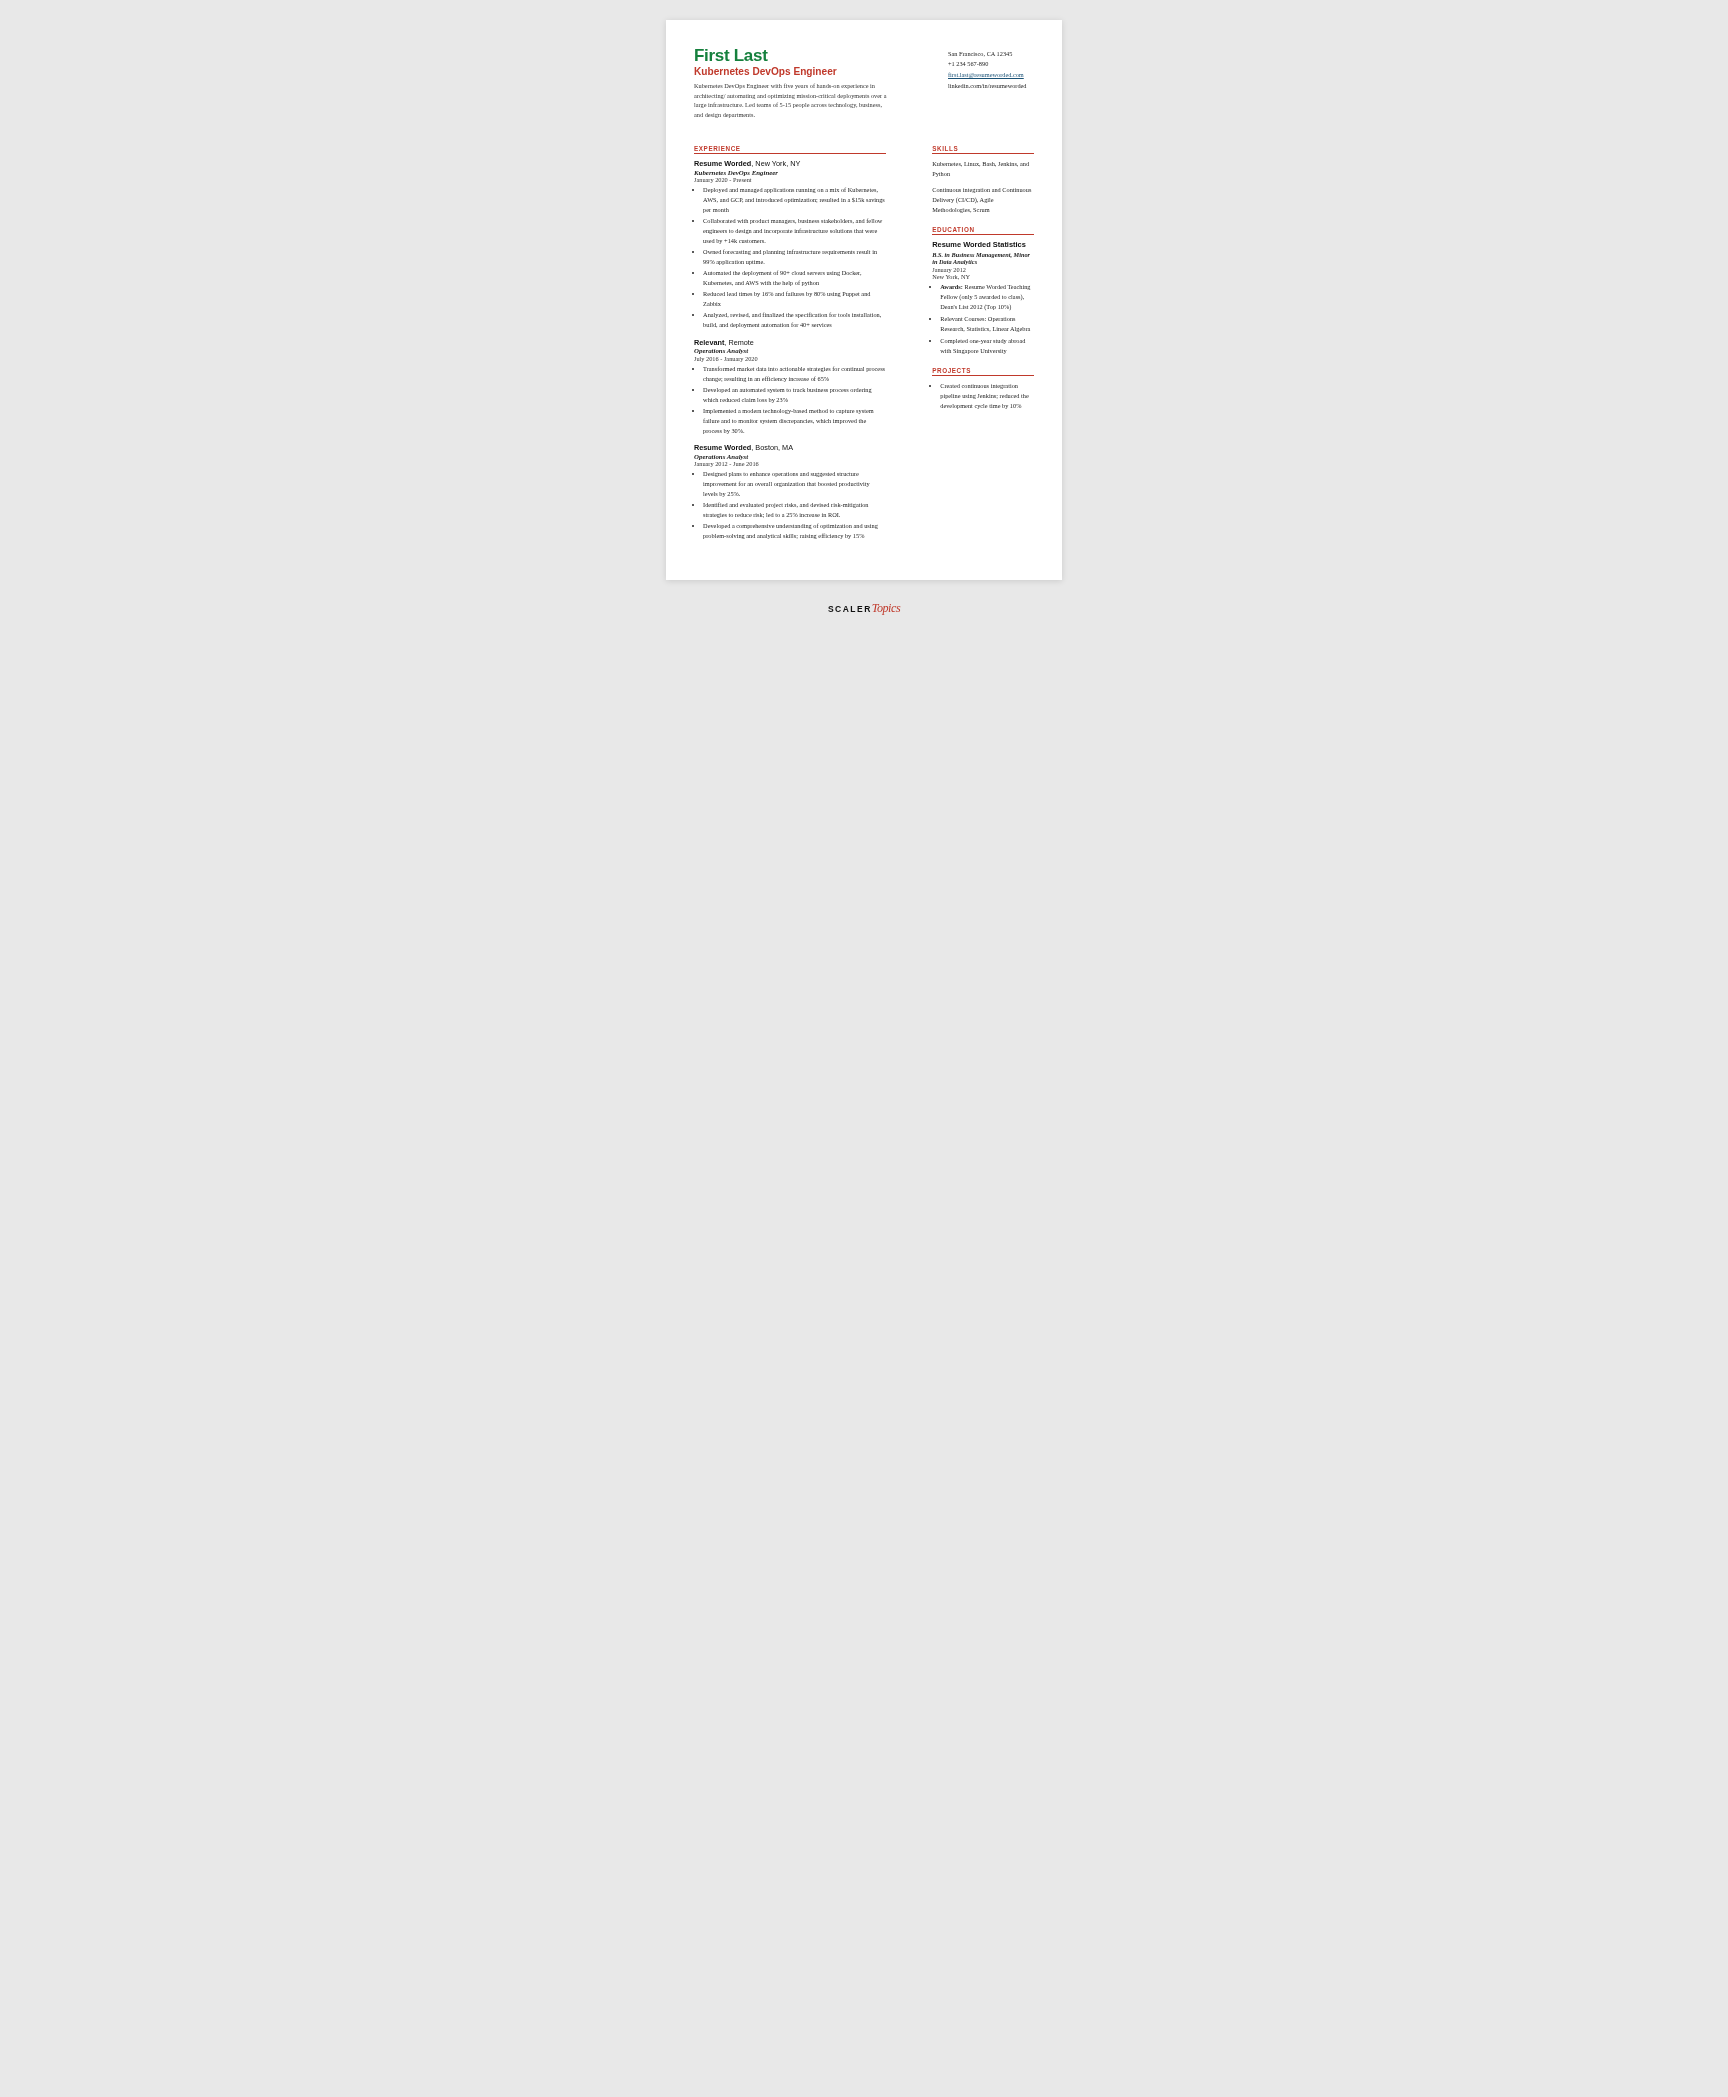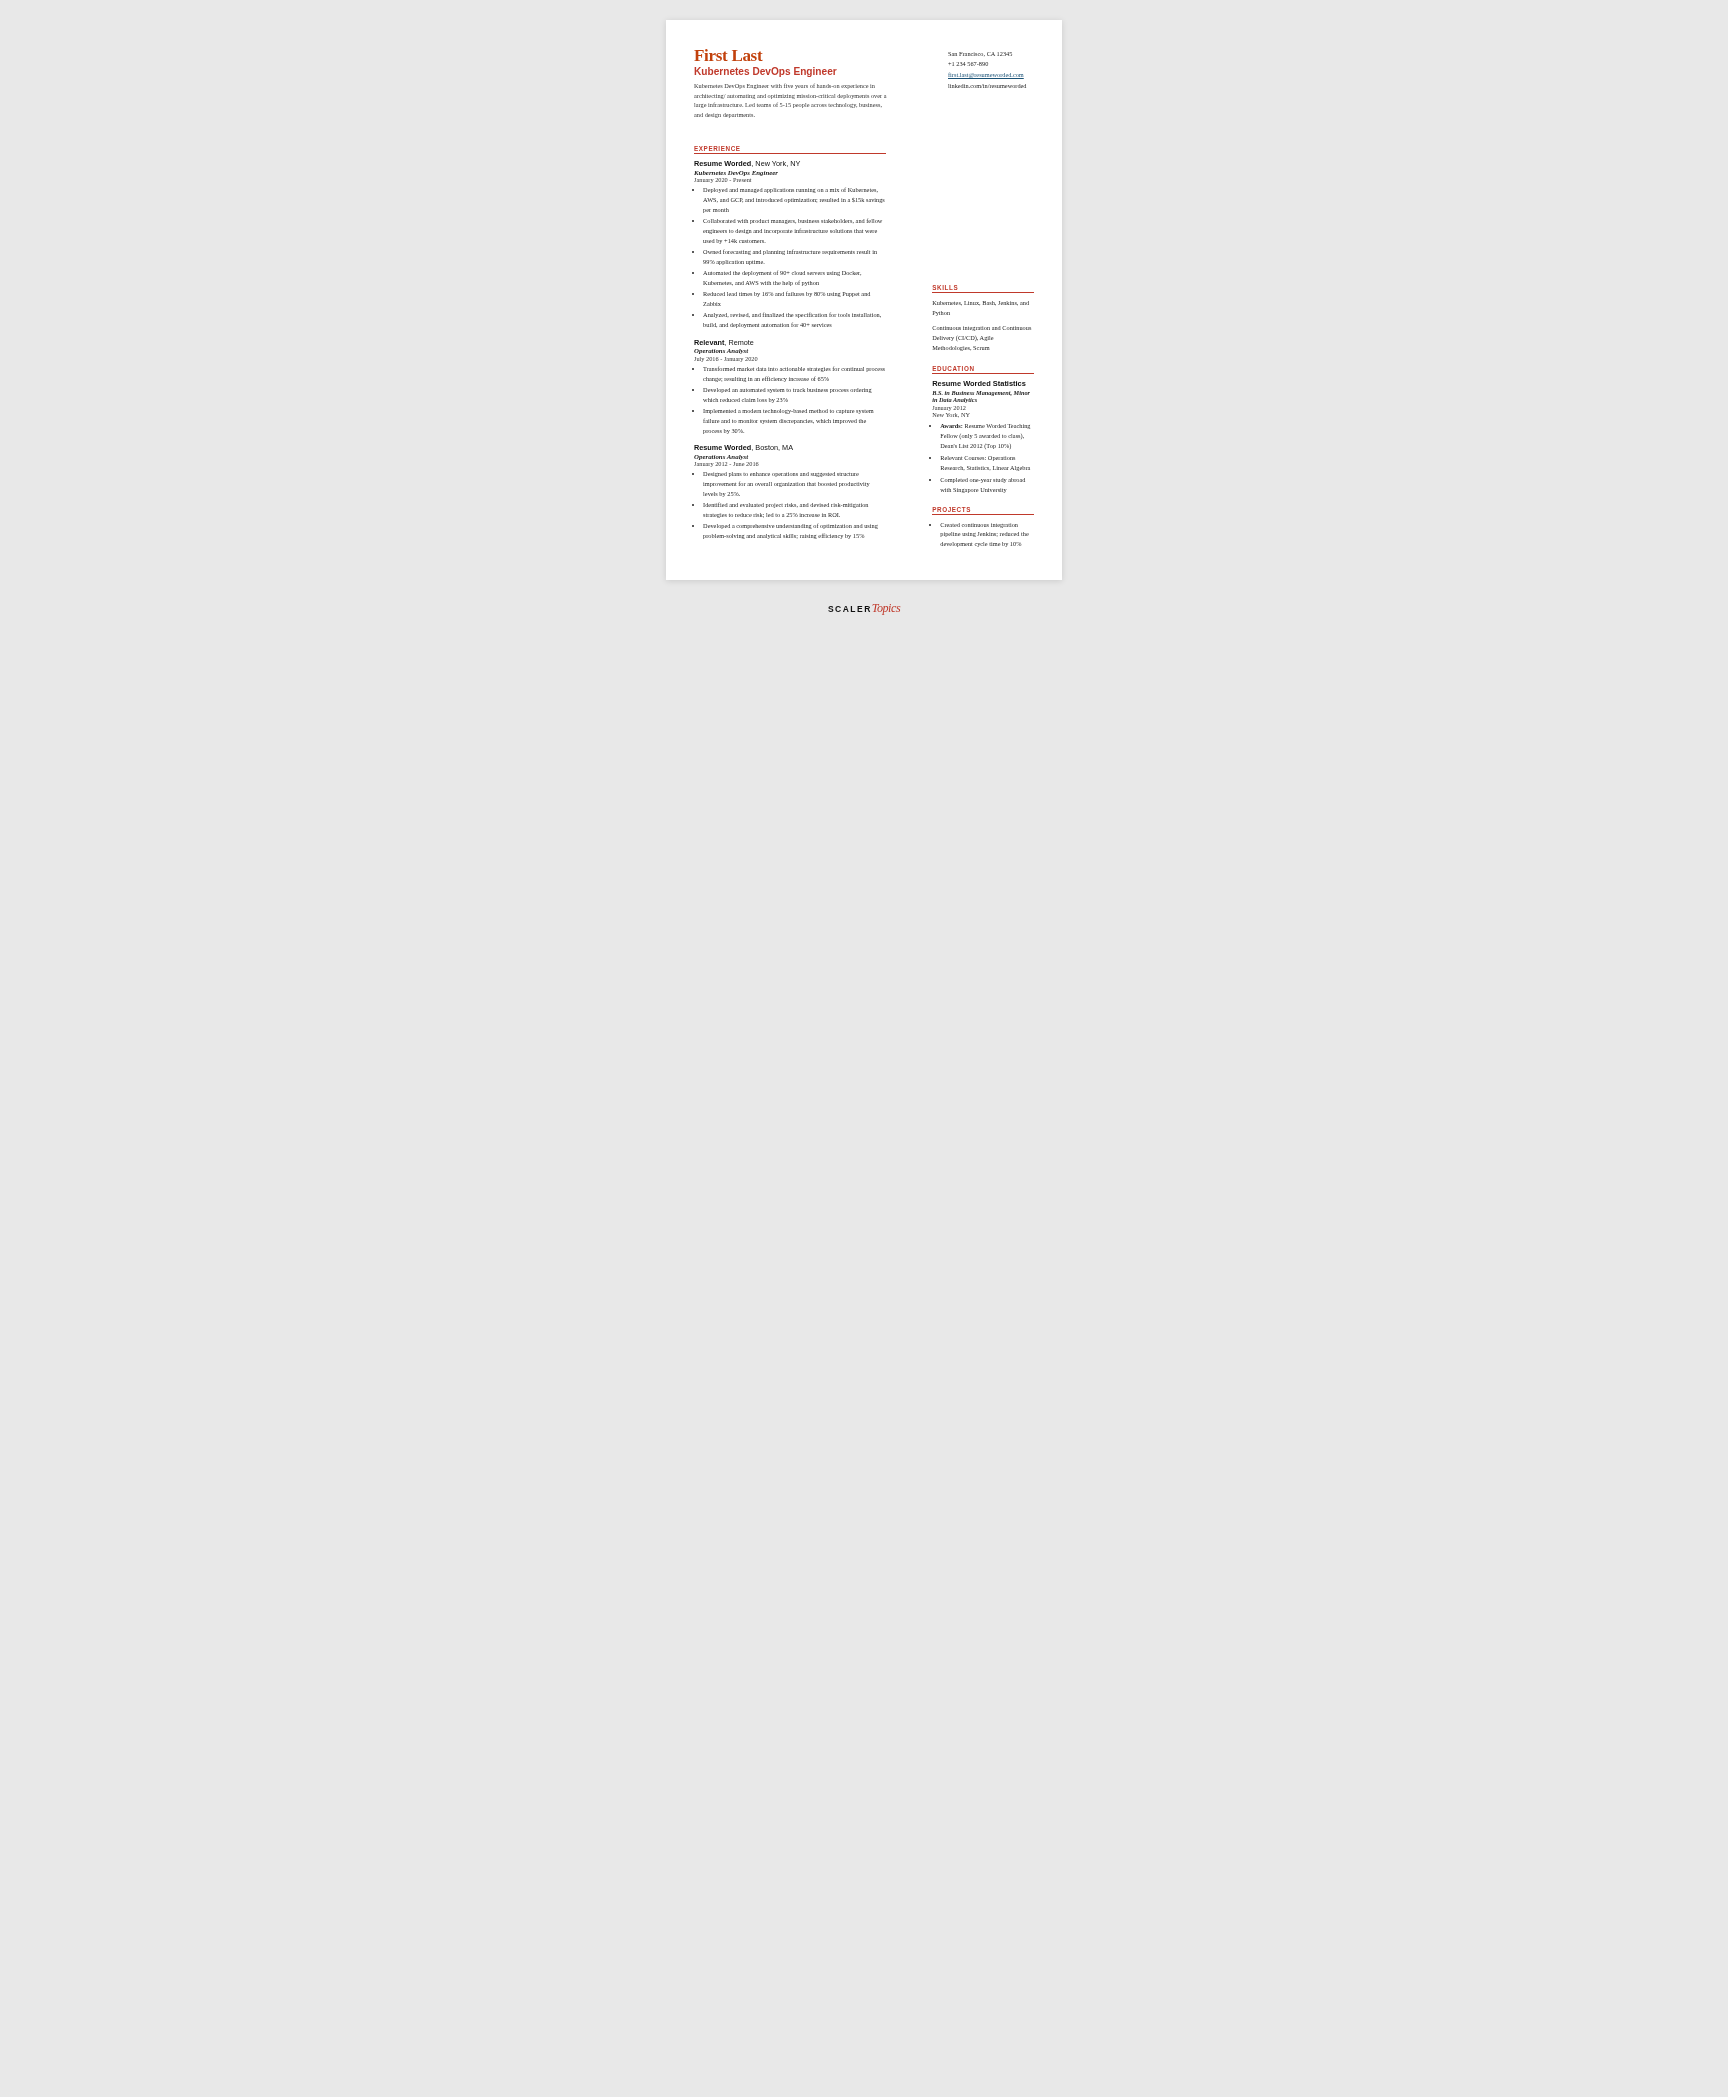--- a/index.html
+++ b/index.html
@@ -15,44 +15,43 @@
     .page {
       background: #fff;
       width: 396px;
       padding: 25.4px 28px 30.5px 28px;
       box-shadow: 0 1px 6.1px rgba(0,0,0,0.13);
       position: relative;
     }
     .two-col {
       display: flex;
       gap: 18px;
-      align-items: flex-end;
     }
     .left-col {
       flex: 1 1 0;
       padding-right: 18.3px;
     }
     .right-col {
       width: 112px;
       min-width: 102px;
       padding-left: 10.2px;
       border-left: none;
     }
     
     .header-area {
       display: flex;
       justify-content: space-between;
       margin-bottom: 14.2px;
     }
     .header-left h1 {
       font-size: 2.1em;
       font-weight: 900;
-      color: #c2410c;
+      color: #15803d;
       letter-spacing: -0.3px;
-      font-family: Liberation Serif, serif;
+      font-family: Liberation Sans, sans-serif;
     }
     .header-left .job-title {
       font-size: 1.25em;
       font-weight: 700;
       color: #c0392b;
       font-family: Arial, sans-serif;
       margin-bottom: 4.1px;
     }
     .header-left .summary {
       font-size: 0.78em;

